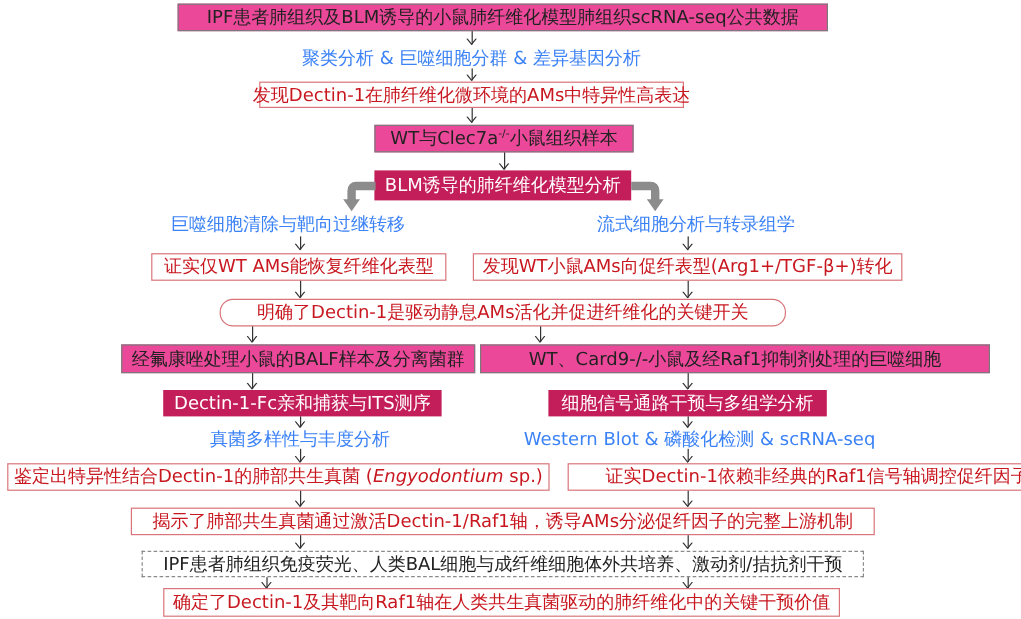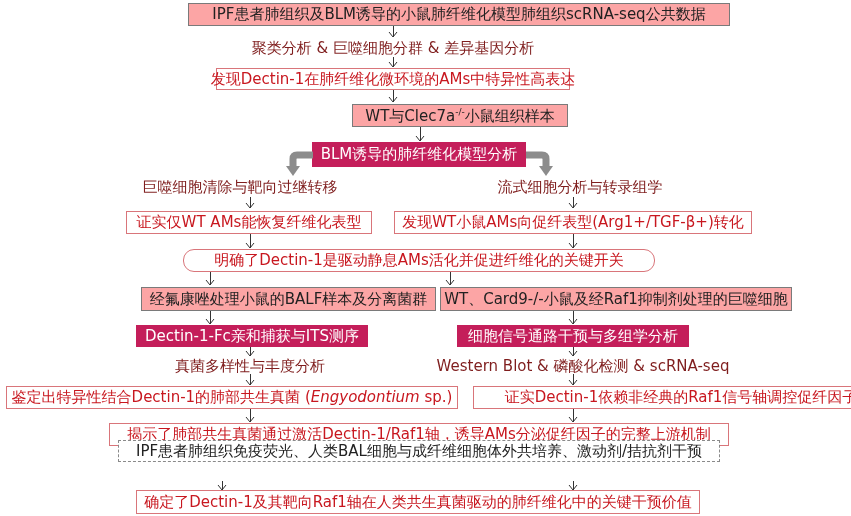--- a/index.html
+++ b/index.html
@@ -1,24 +1,24 @@
 <!DOCTYPE html>
 <html><head>
 <meta charset="utf-8">
 <style>
   html, body { margin:0; padding:0; background:#ffffff; }
   body { width:851px; height:516px; position:relative; overflow:hidden;
          font-family: "DejaVu Sans", "Liberation Sans", sans-serif; }
   .box { position:absolute; box-sizing:border-box; display:flex; align-items:center;
          justify-content:center; white-space:nowrap; font-size:15px; line-height:1; }
-  .gray { border:1px solid #7a7a7a; color:#222; background:#fca5a5;margin-left:40px; }
+  .gray { border:1px solid #7a7a7a; color:#222; background:#ec4899; }
   .red  { border:1px solid #d9757a; color:#c8171f; background:#fff; }
   .mag  { background:#c41e5a; color:#ffffff; border:none; }
   .dotted { border:1px dashed #8a8a8a; color:#222; background:#fff; }
-  .label { position:absolute; white-space:nowrap; color:#7f1d1d; font-size:15px; line-height:1;
+  .label { position:absolute; white-space:nowrap; color:#3b82f6; font-size:15px; line-height:1;
            transform:translateX(-50%); }
   .arrow { position:absolute; width:10px; transform:translateX(-50%); }
   .arrow .stem { position:absolute; left:4.5px; top:0; width:1px; background:#333; }
   .arrow svg { position:absolute; left:0; bottom:0; }
   .sup { font-size:9px; vertical-align:super; }
   i { font-style:italic; }
 </style>
 </head>
 <body>
 
@@ -119,21 +119,21 @@
 <div class="arrow" style="left:450px;top:272px;height:14px;">
   <div class="stem" style="height:13px;"></div>
   <svg width="10" height="6">
       <polyline points="1,0 5,5 9,0" fill="none" stroke="#333" stroke-width="1"></polyline>
     </svg>
 </div>
 
 <div class="box gray" style="left:101px;top:287px;width:295px;height:24px;text-align:right;">
   <span>经氟康唑处理小鼠的BALF样本及分离菌群</span>
 </div>
-<div class="box gray" style="left:400px;top:287px;width:352px;height:24px;">
+<div class="box gray" style="left:400px;top:287px;width:425px;height:24px;">
   <span>WT、Card9-/-小鼠及经Raf1抑制剂处理的巨噬细胞</span>
 </div>
 <div class="arrow" style="left:210px;top:311px;height:14px;">
   <div class="stem" style="height:13px;"></div>
   <svg width="10" height="6">
       <polyline points="1,0 5,5 9,0" fill="none" stroke="#333" stroke-width="1"></polyline>
     </svg>
 </div>
 <div class="arrow" style="left:573px;top:311px;height:14px;">
   <div class="stem" style="height:13px;"></div>
@@ -206,21 +206,21 @@
       <polyline points="1,0 5,5 9,0" fill="none" stroke="#333" stroke-width="1"></polyline>
     </svg>
 </div>
 <div class="arrow" style="left:573px;top:446px;height:12px;">
   <div class="stem" style="height:11px;"></div>
   <svg width="10" height="6">
       <polyline points="1,0 5,5 9,0" fill="none" stroke="#333" stroke-width="1"></polyline>
     </svg>
 </div>
 
-<div class="box dotted" style="left:118px;top:440px;width:602px;height:22px;">
+<div class="box dotted" style="left:118px;top:459px;width:602px;height:22px;">
   <span>IPF患者肺组织免疫荧光、人类BAL细胞与成纤维细胞体外共培养、激动剂/拮抗剂干预</span>
 </div>
 <div class="arrow" style="left:222px;top:481px;height:10px;">
   <div class="stem" style="height:9px;"></div>
   <svg width="10" height="6">
       <polyline points="1,0 5,5 9,0" fill="none" stroke="#333" stroke-width="1"></polyline>
     </svg>
 </div>
 <div class="arrow" style="left:573px;top:481px;height:10px;">
   <div class="stem" style="height:9px;"></div>

